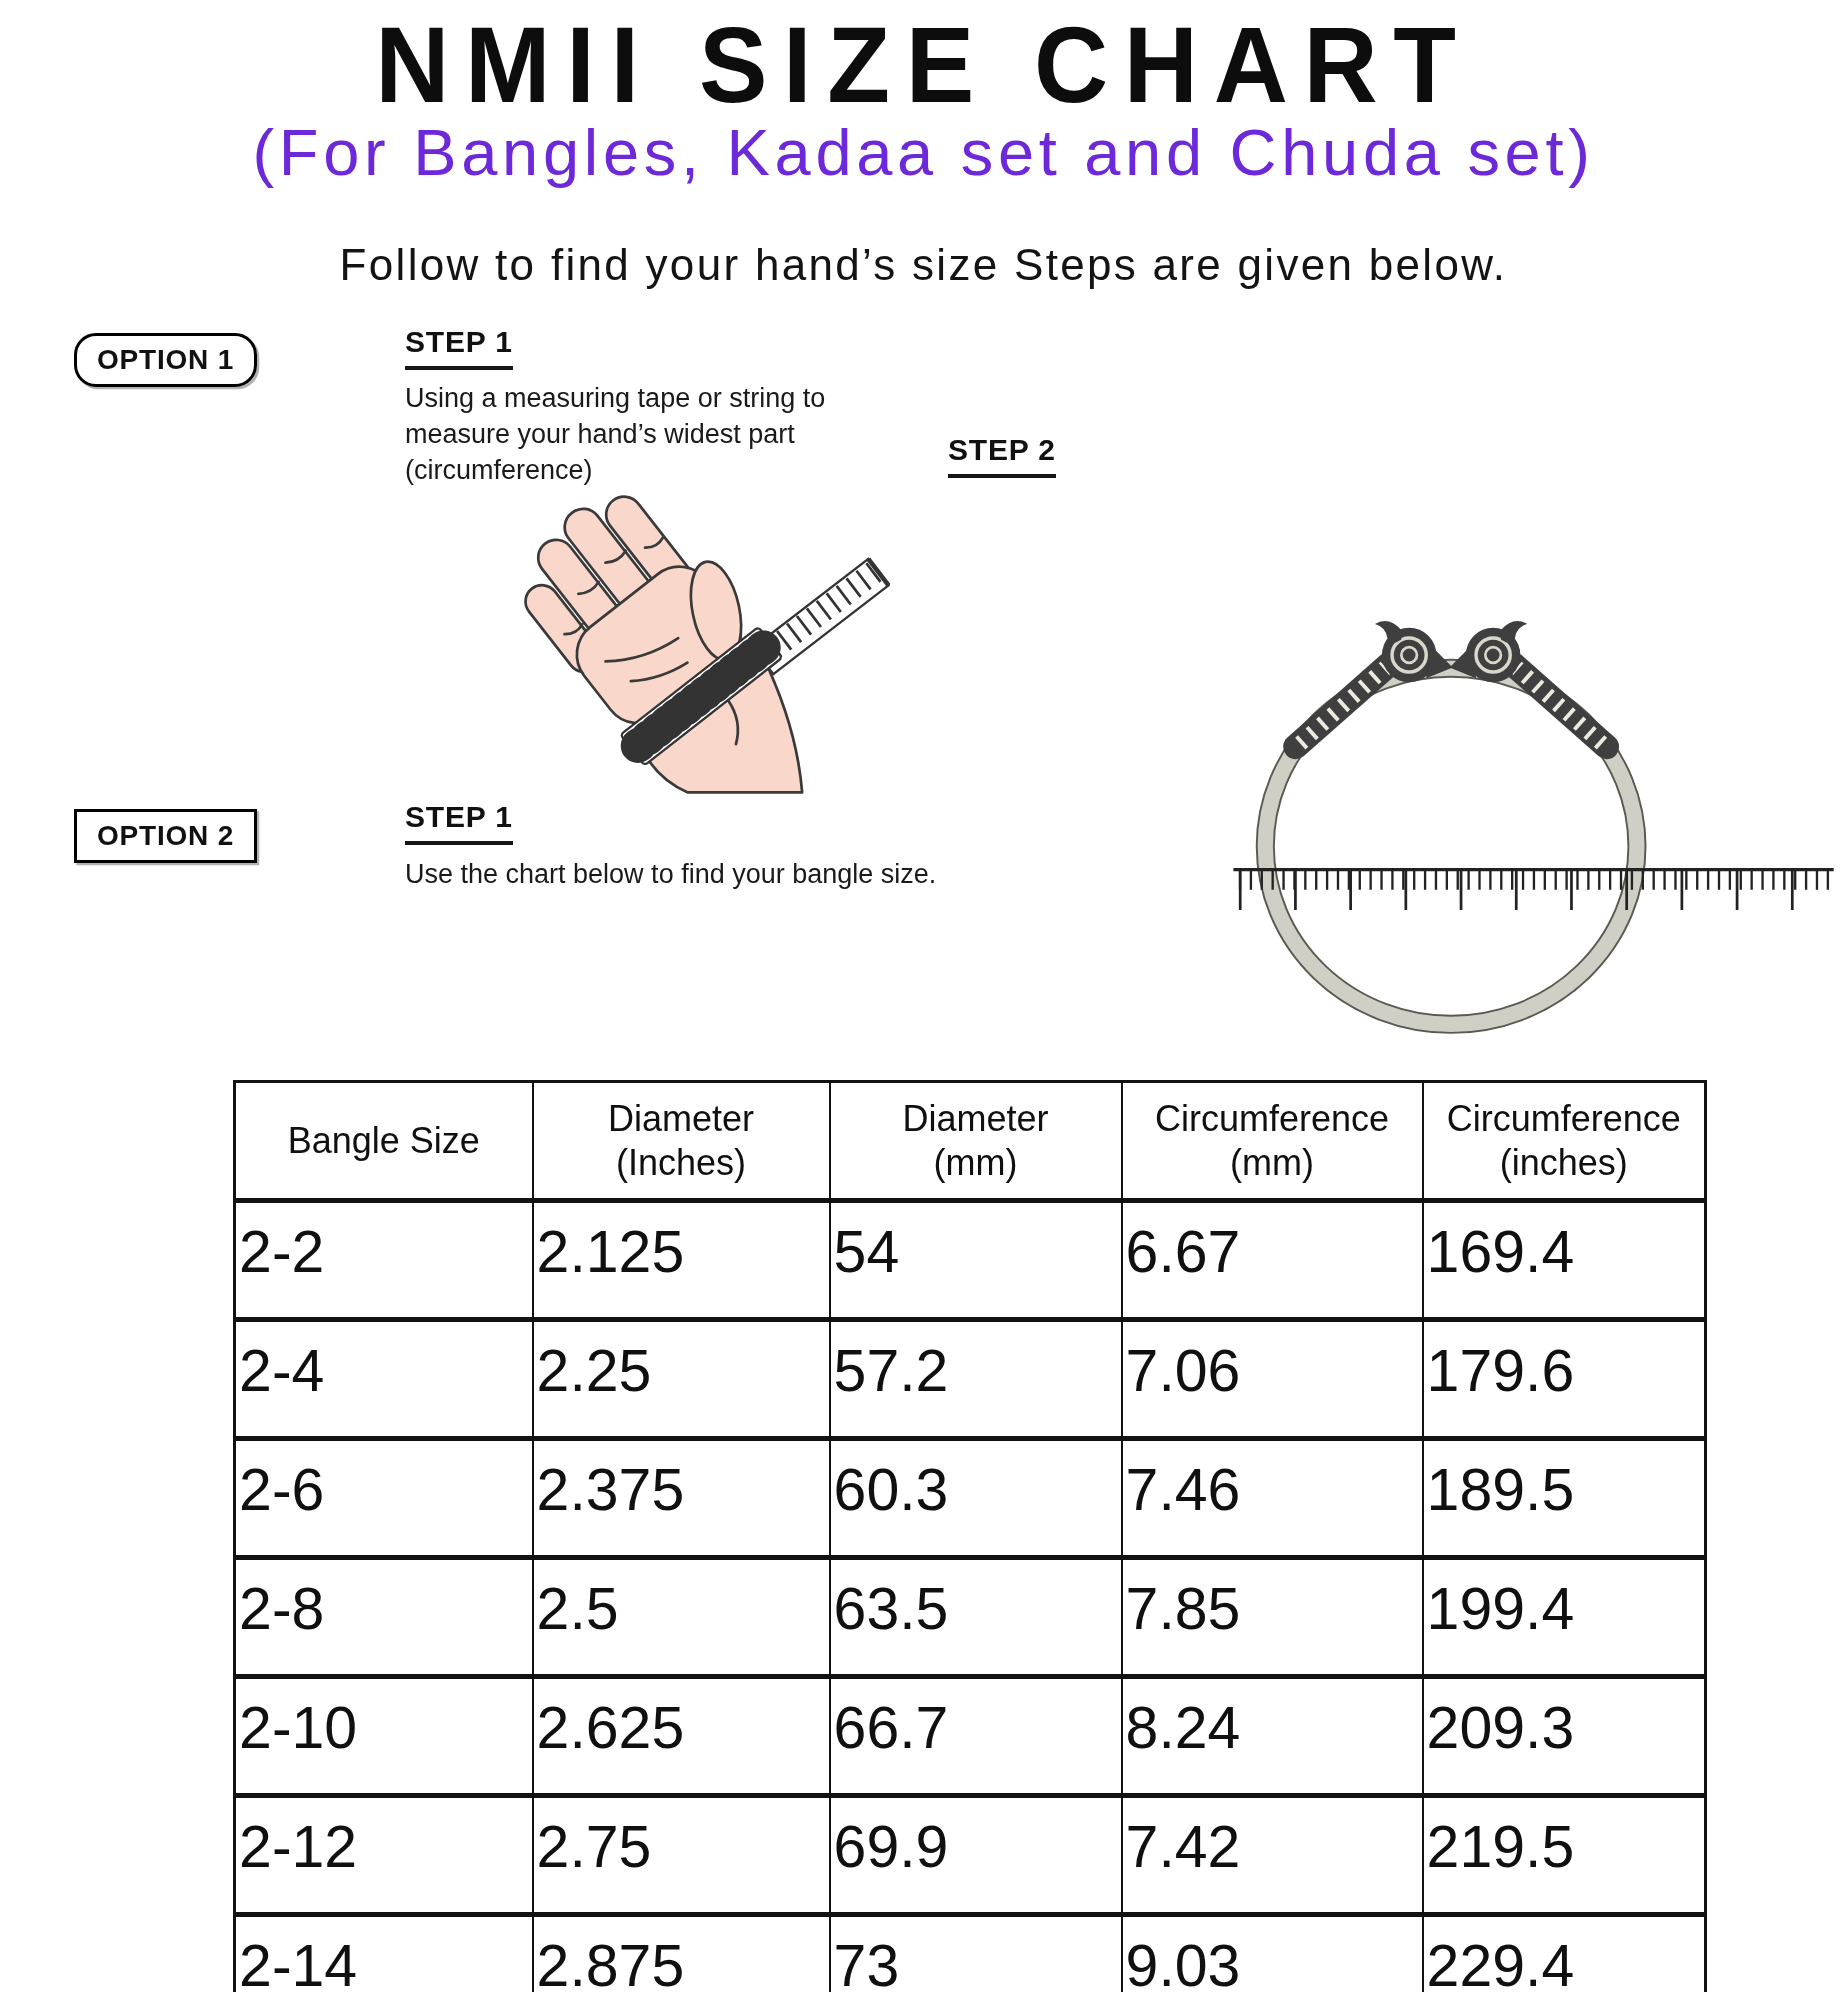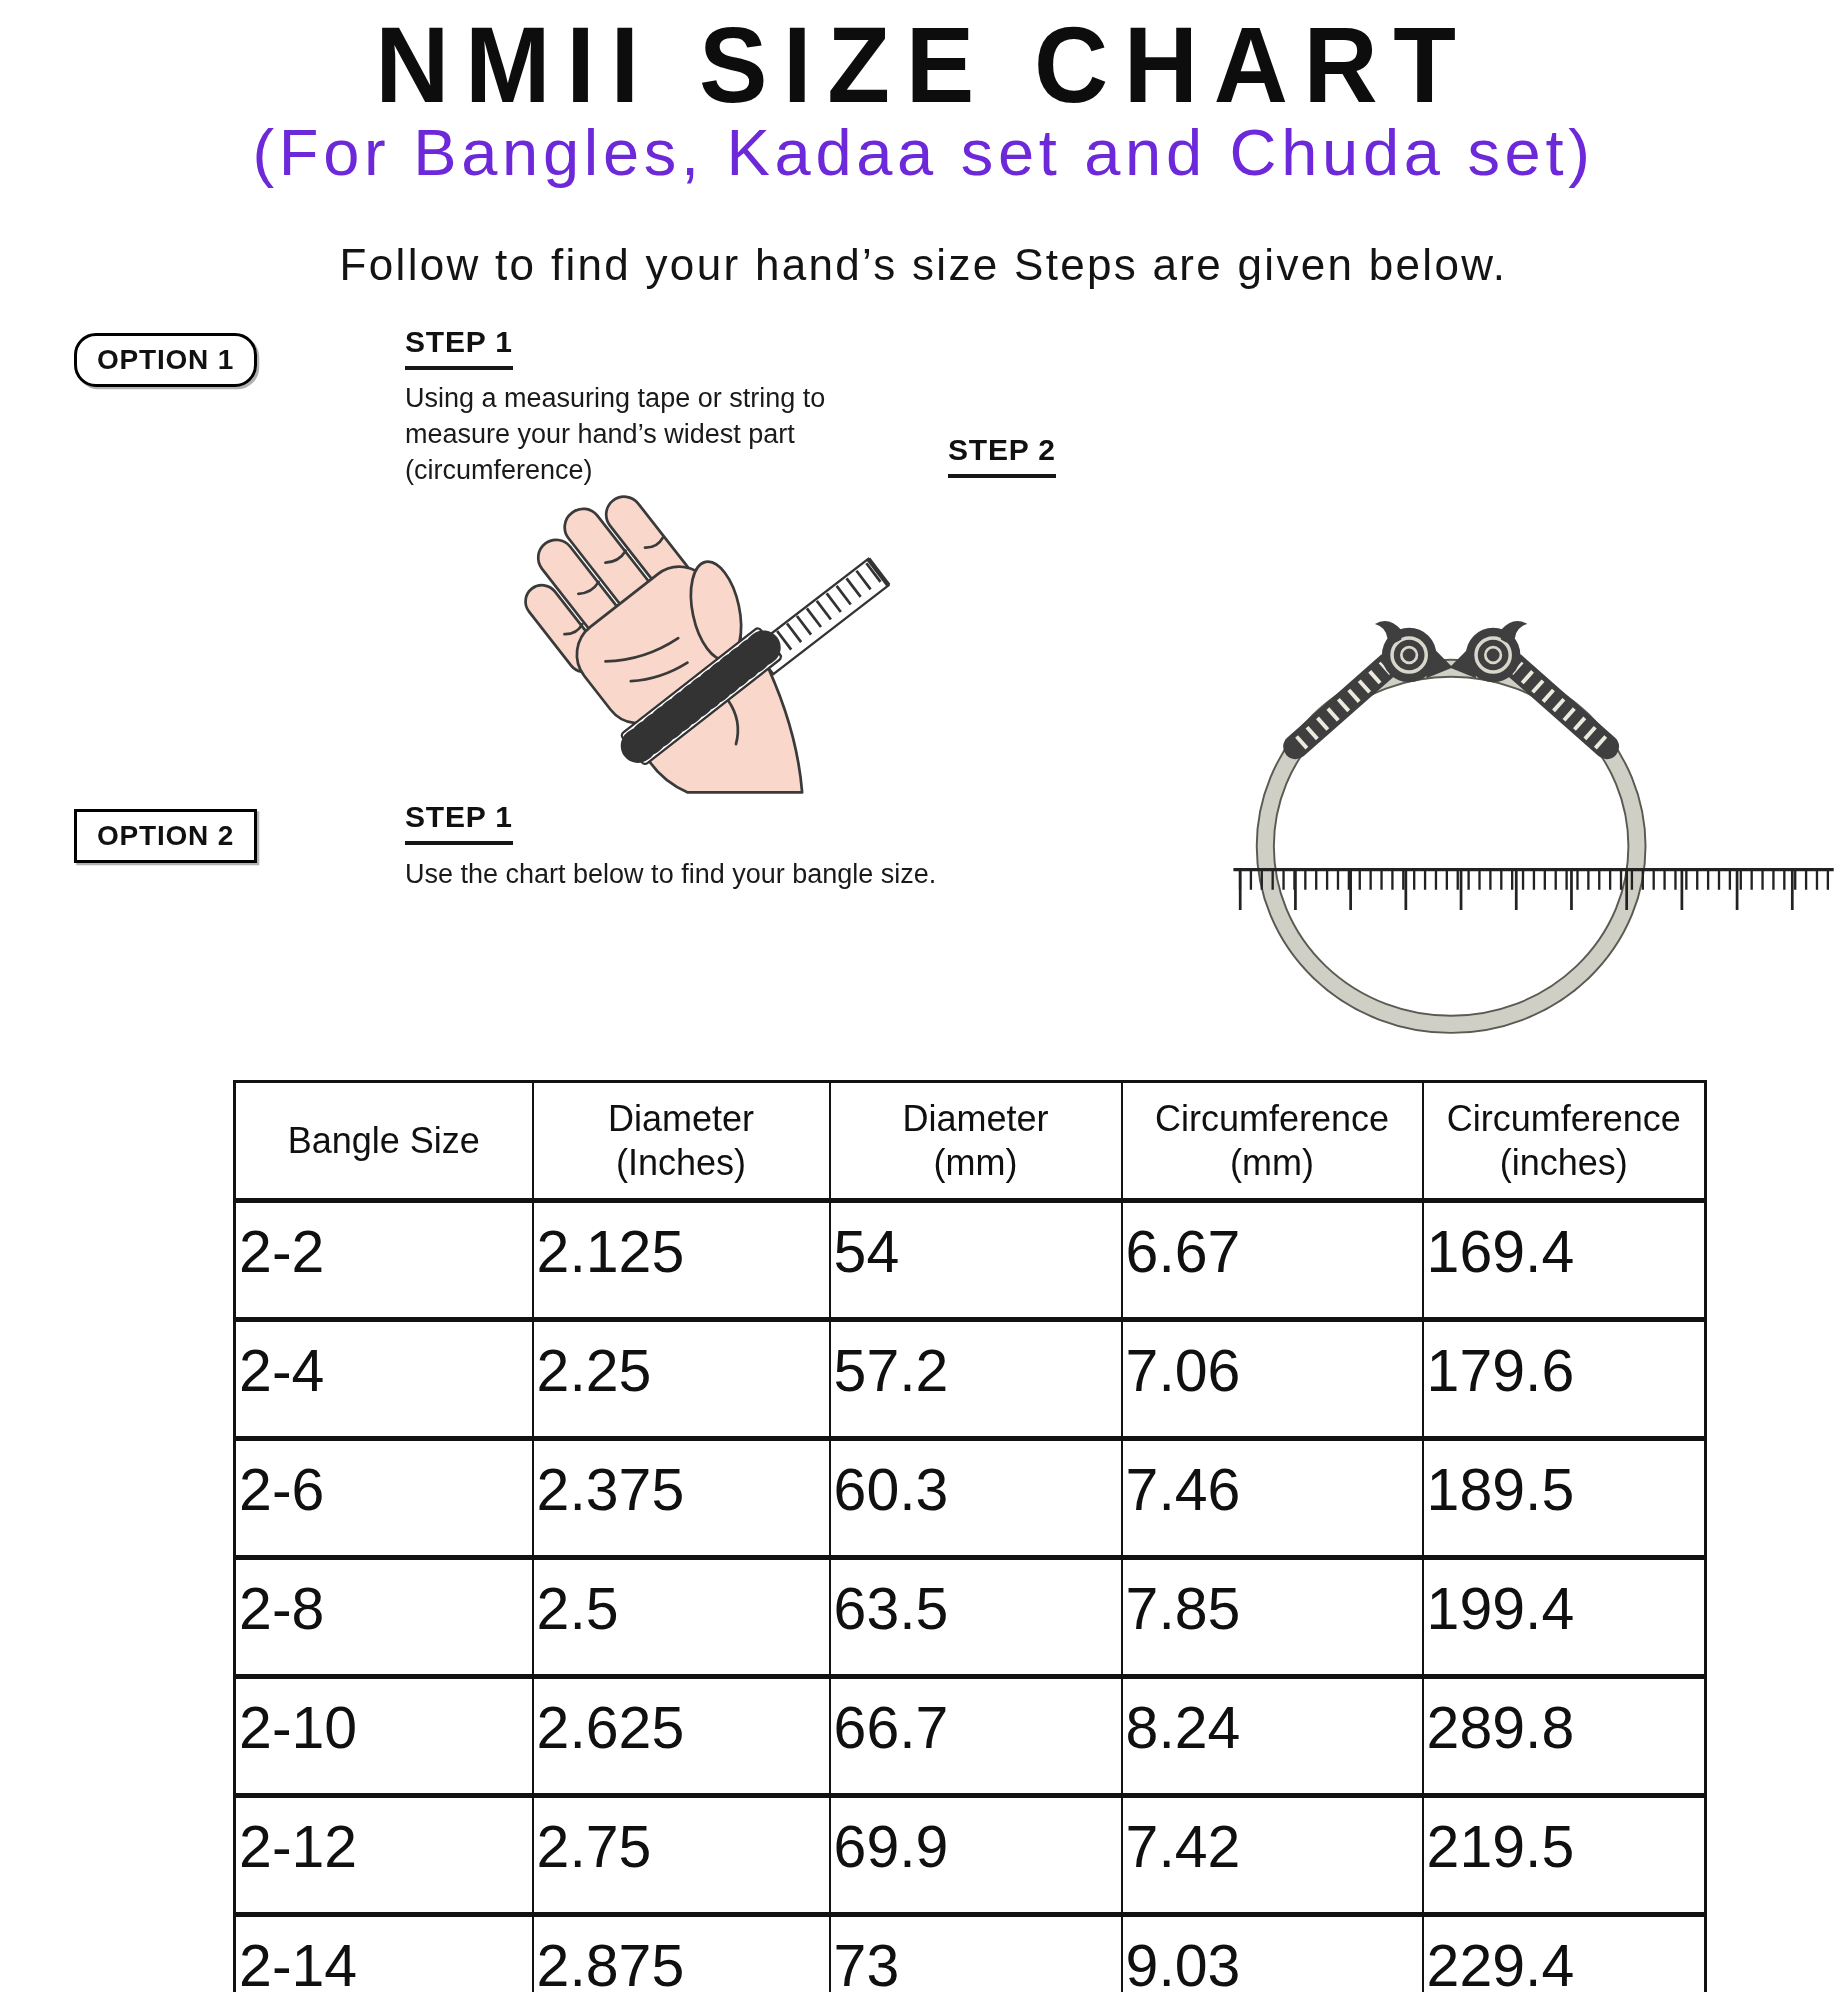--- a/index.html
+++ b/index.html
@@ -190,21 +190,21 @@
           <td>2.5</td>
           <td>63.5</td>
           <td>7.85</td>
           <td>199.4</td>
         </tr>
         <tr>
           <td>2-10</td>
           <td>2.625</td>
           <td>66.7</td>
           <td>8.24</td>
-          <td>289.8</td>
+          <td>209.3</td>
         </tr>
         <tr>
           <td>2-12</td>
           <td>2.75</td>
           <td>69.9</td>
           <td>7.42</td>
           <td>219.5</td>
         </tr>
         <tr>
           <td>2-14</td>

